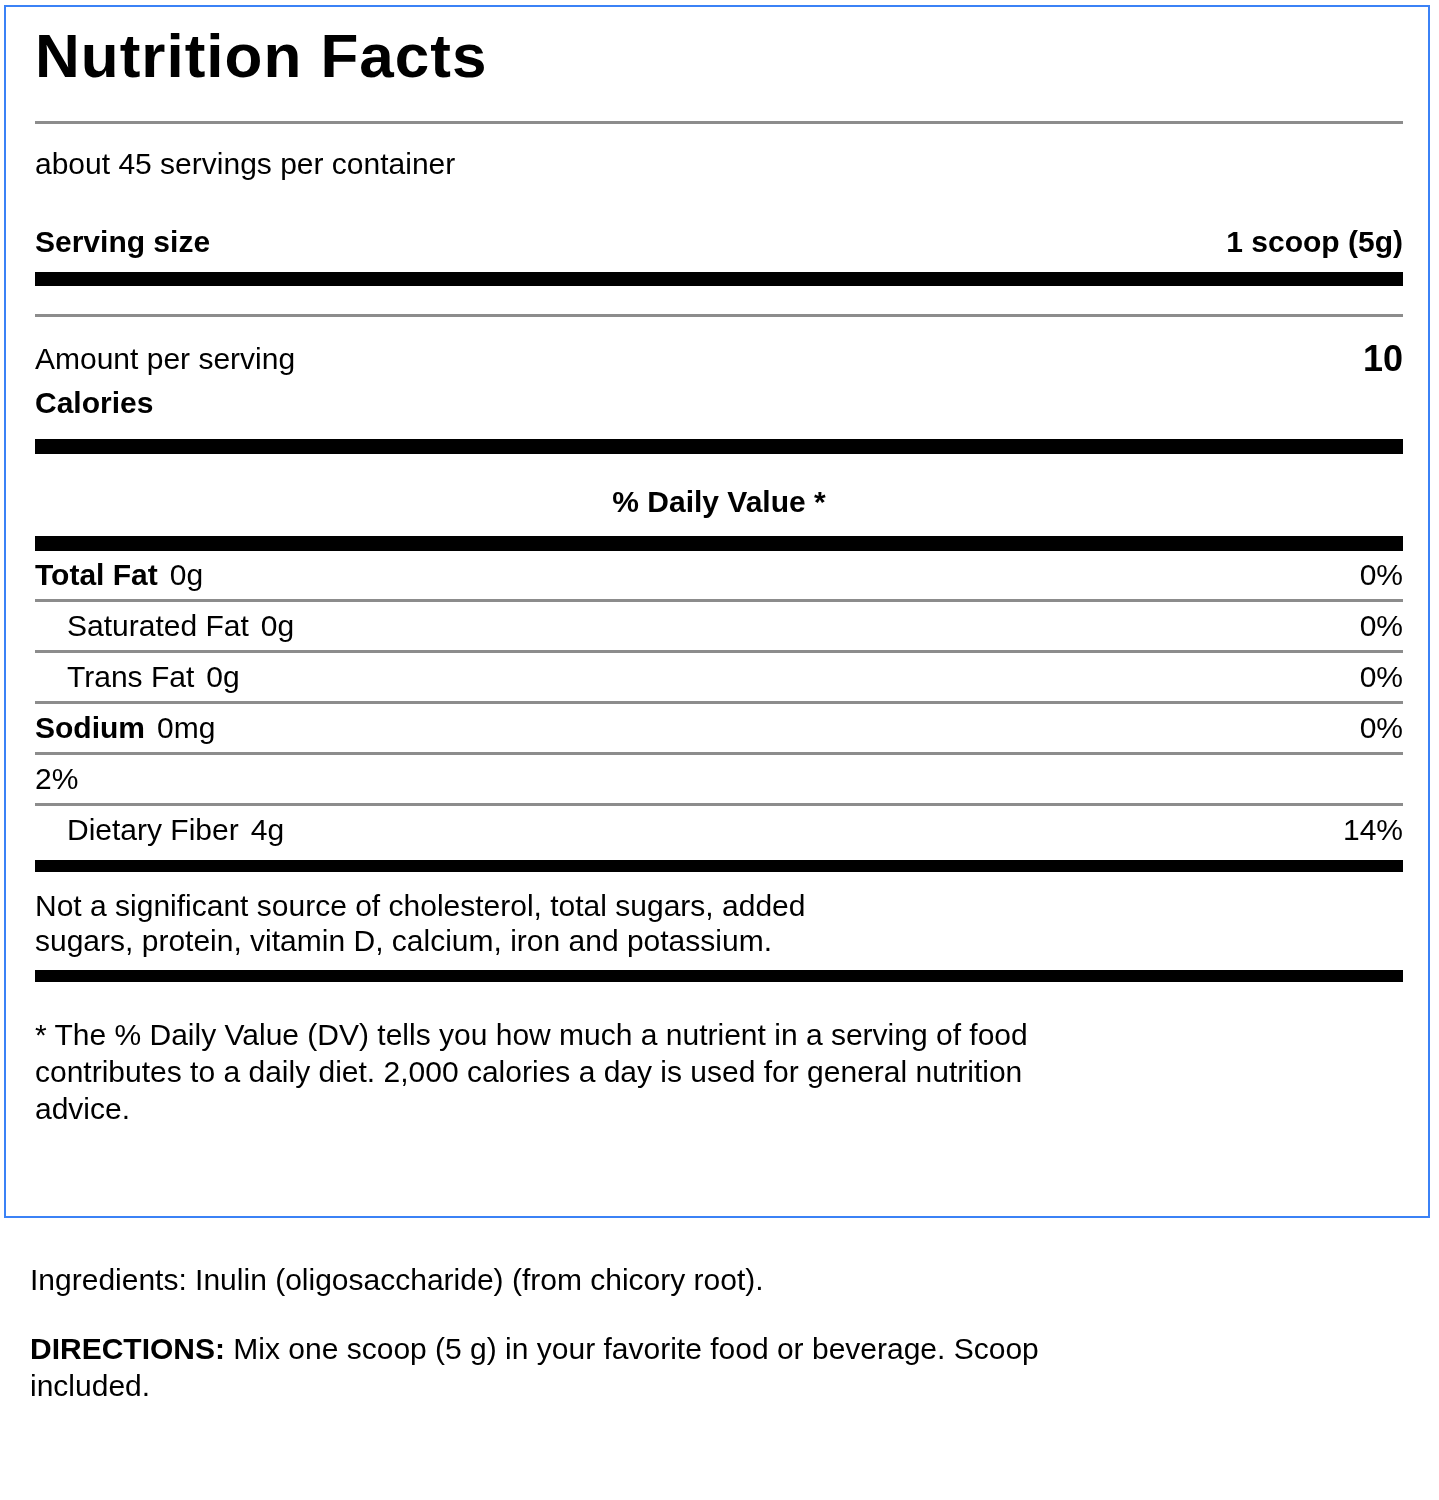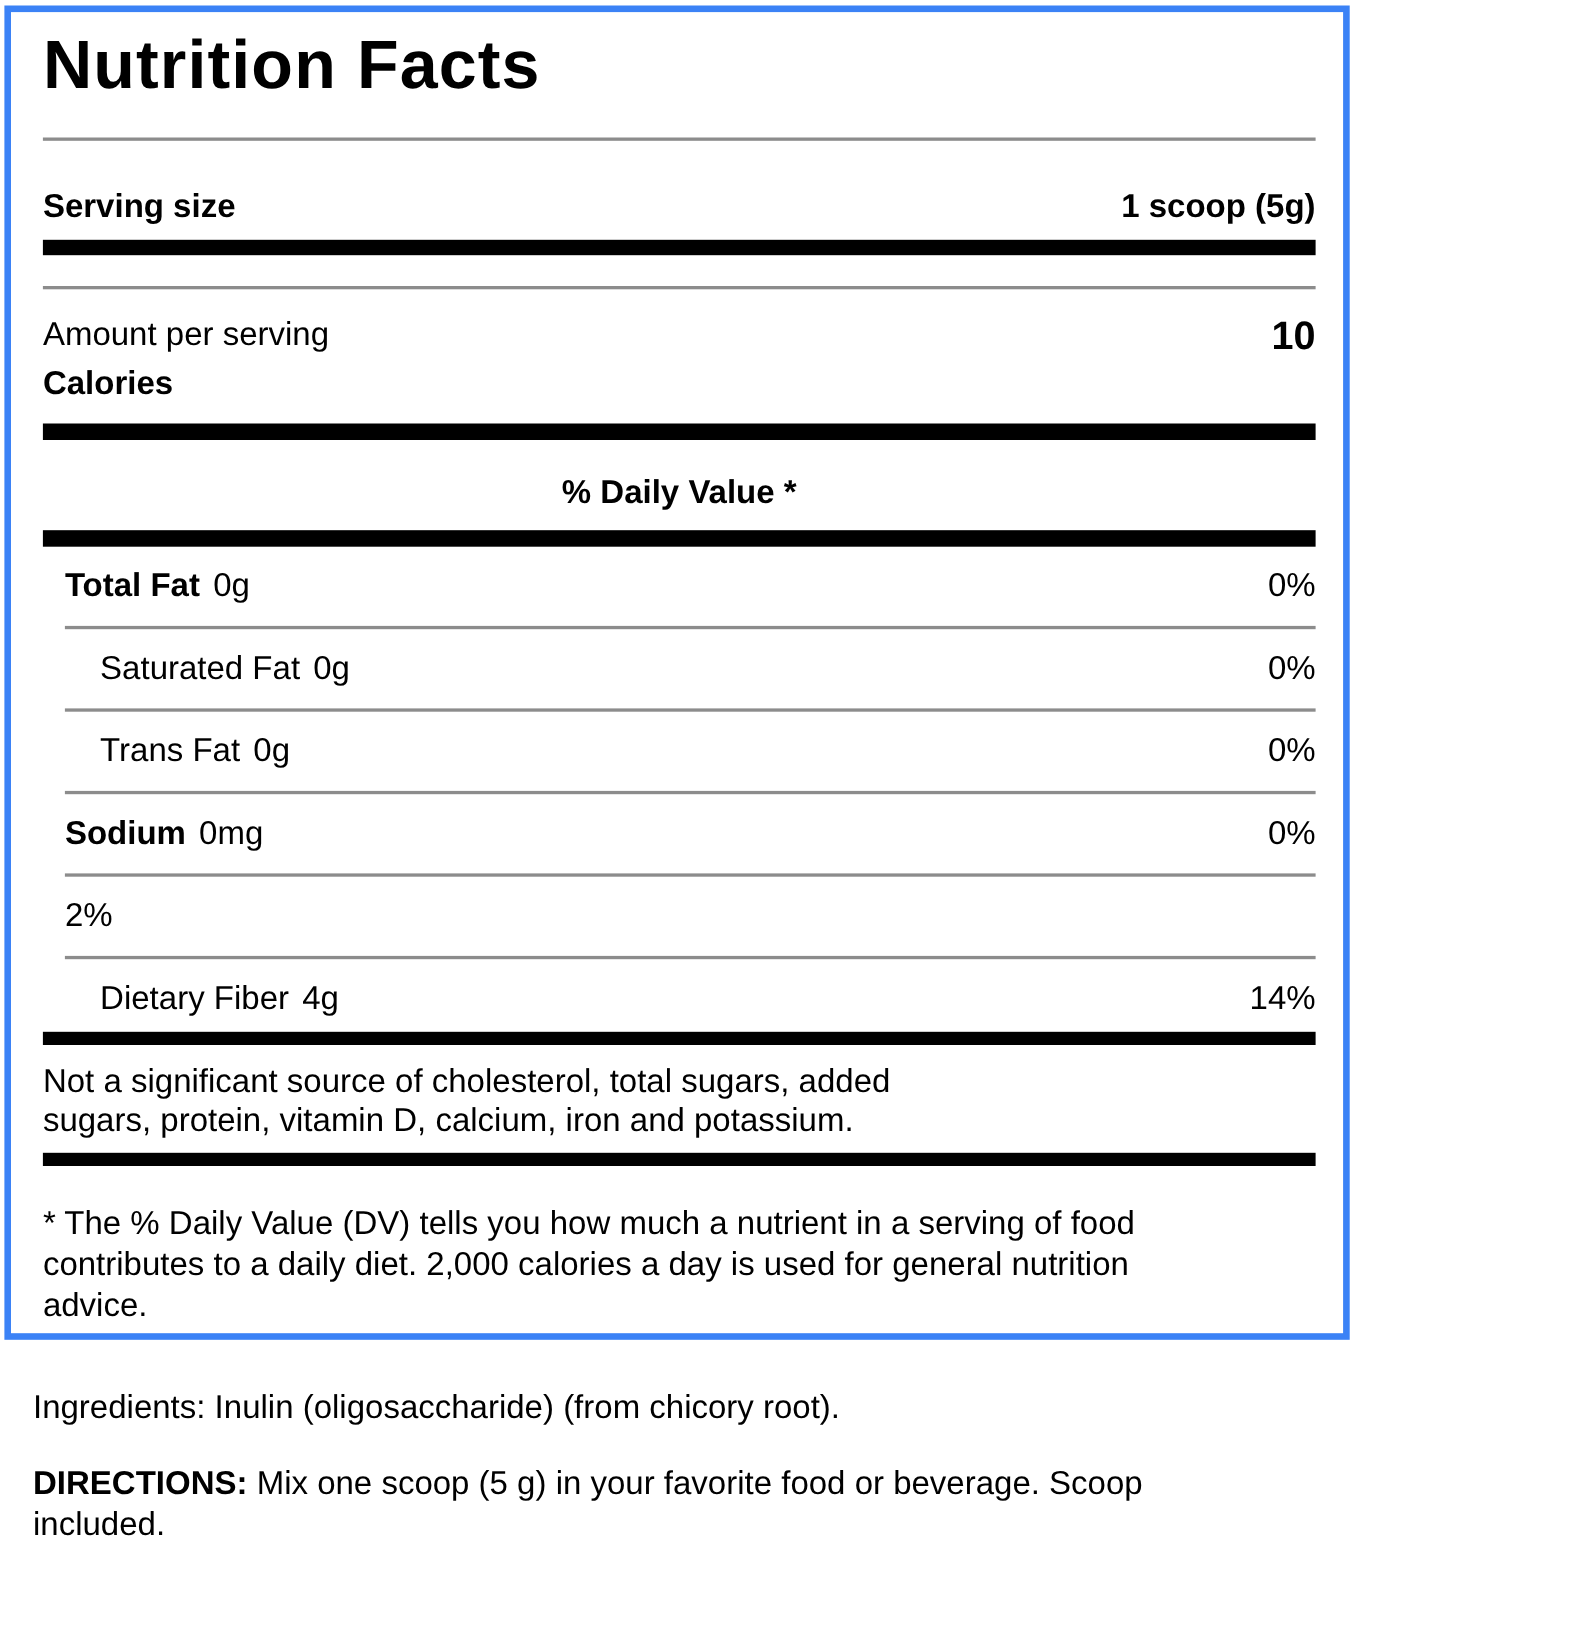--- a/index.html
+++ b/index.html
@@ -4,22 +4,22 @@
 <style>
   html,body{margin:0;padding:0;}
   body{
     width:1439px;height:1500px;overflow:hidden;
     background:#ffffff;color:#000;
     font-family:"Liberation Sans","DejaVu Sans",sans-serif;
   }
   .nf-box{
     box-sizing:border-box;
     margin:5px 0 0 4px;
-    width:1223px;height:1213px;
-    border:6px solid #3b82f6;
+    width:1426px;height:1213px;
+    border:2px solid #3b82f6;
     padding:0 25px 0 29px;
   }
   .nf-title{
     font-size:62px;font-weight:bold;line-height:66px;
     margin:16px 0 0 0;letter-spacing:1px;
   }
   .hr-gray{height:3px;background:#8c8c8c;margin:0;border:none;}
   .hr1{margin-top:32px;}
   .hr2{margin-top:28px;}
   .bar{background:#000;}
@@ -36,22 +36,22 @@
   }
   .amount-row{
     margin-top:24px;display:flex;justify-content:space-between;
     align-items:center;
   }
   .cal-value{font-size:36px;font-weight:bold;line-height:36px;}
   .calories-label{margin-top:8px;font-weight:bold;}
   .dv-header{margin-top:30px;text-align:center;font-weight:bold;}
   .nutrient-row{
     display:flex;justify-content:space-between;align-items:flex-start;
-    padding:18px 0;border-bottom:3px solid #8c8c8c;
-    font-size:30px;line-height:36px;margin-left:20px;
+    padding:6px 0;border-bottom:3px solid #8c8c8c;
+    font-size:30px;line-height:36px;
   }
   .nutrient-row.last{border-bottom:none;padding-bottom:12px;}
   .n-name-bold{font-weight:bold;}
   .n-amount{margin-left:12px;}
   .n-indent{padding-left:32px;}
   .n-dv{font-weight:normal;}
   .not-sig{margin-top:16px;font-size:30px;line-height:35px;}
   .footnote{margin-top:34px;font-size:30px;line-height:37px;}
   .below{margin-left:30px;font-size:30px;}
   .ingredients{margin-top:44px;line-height:36px;}
@@ -61,20 +61,21 @@
 </style>
 </head>
 <body>
 
 <div class="nf-box">
 
   <div class="nf-title">Nutrition Facts</div>
 
   <div class="hr-gray hr1"></div>
 
+  <div class="txt servings">about 45 servings per container</div>
 
   <div class="txt serving-row">
     <span>Serving size</span>
     <span>1 scoop (5g)</span>
   </div>
 
   <div class="bar bar-14"></div>
   <div class="hr-gray hr2"></div>
 
   <div class="amount-row">

